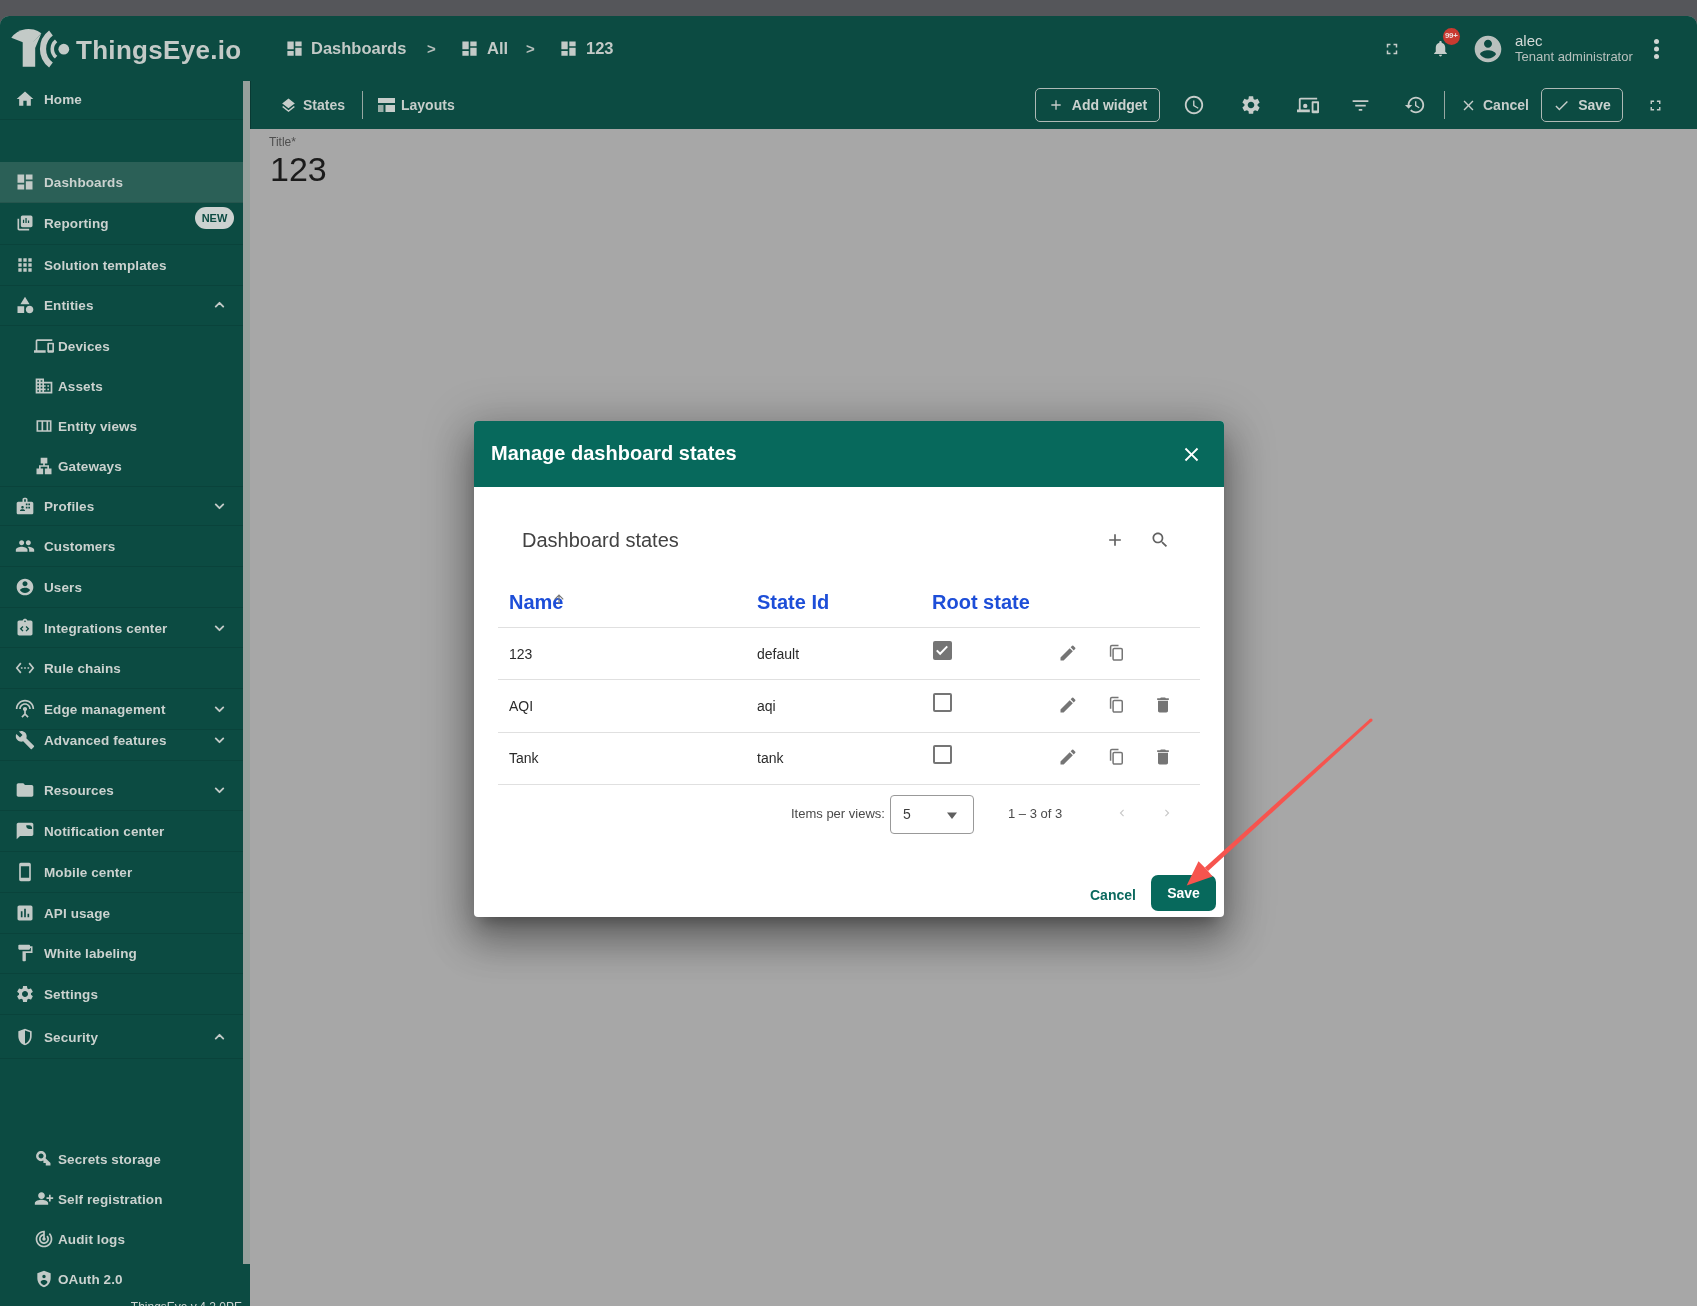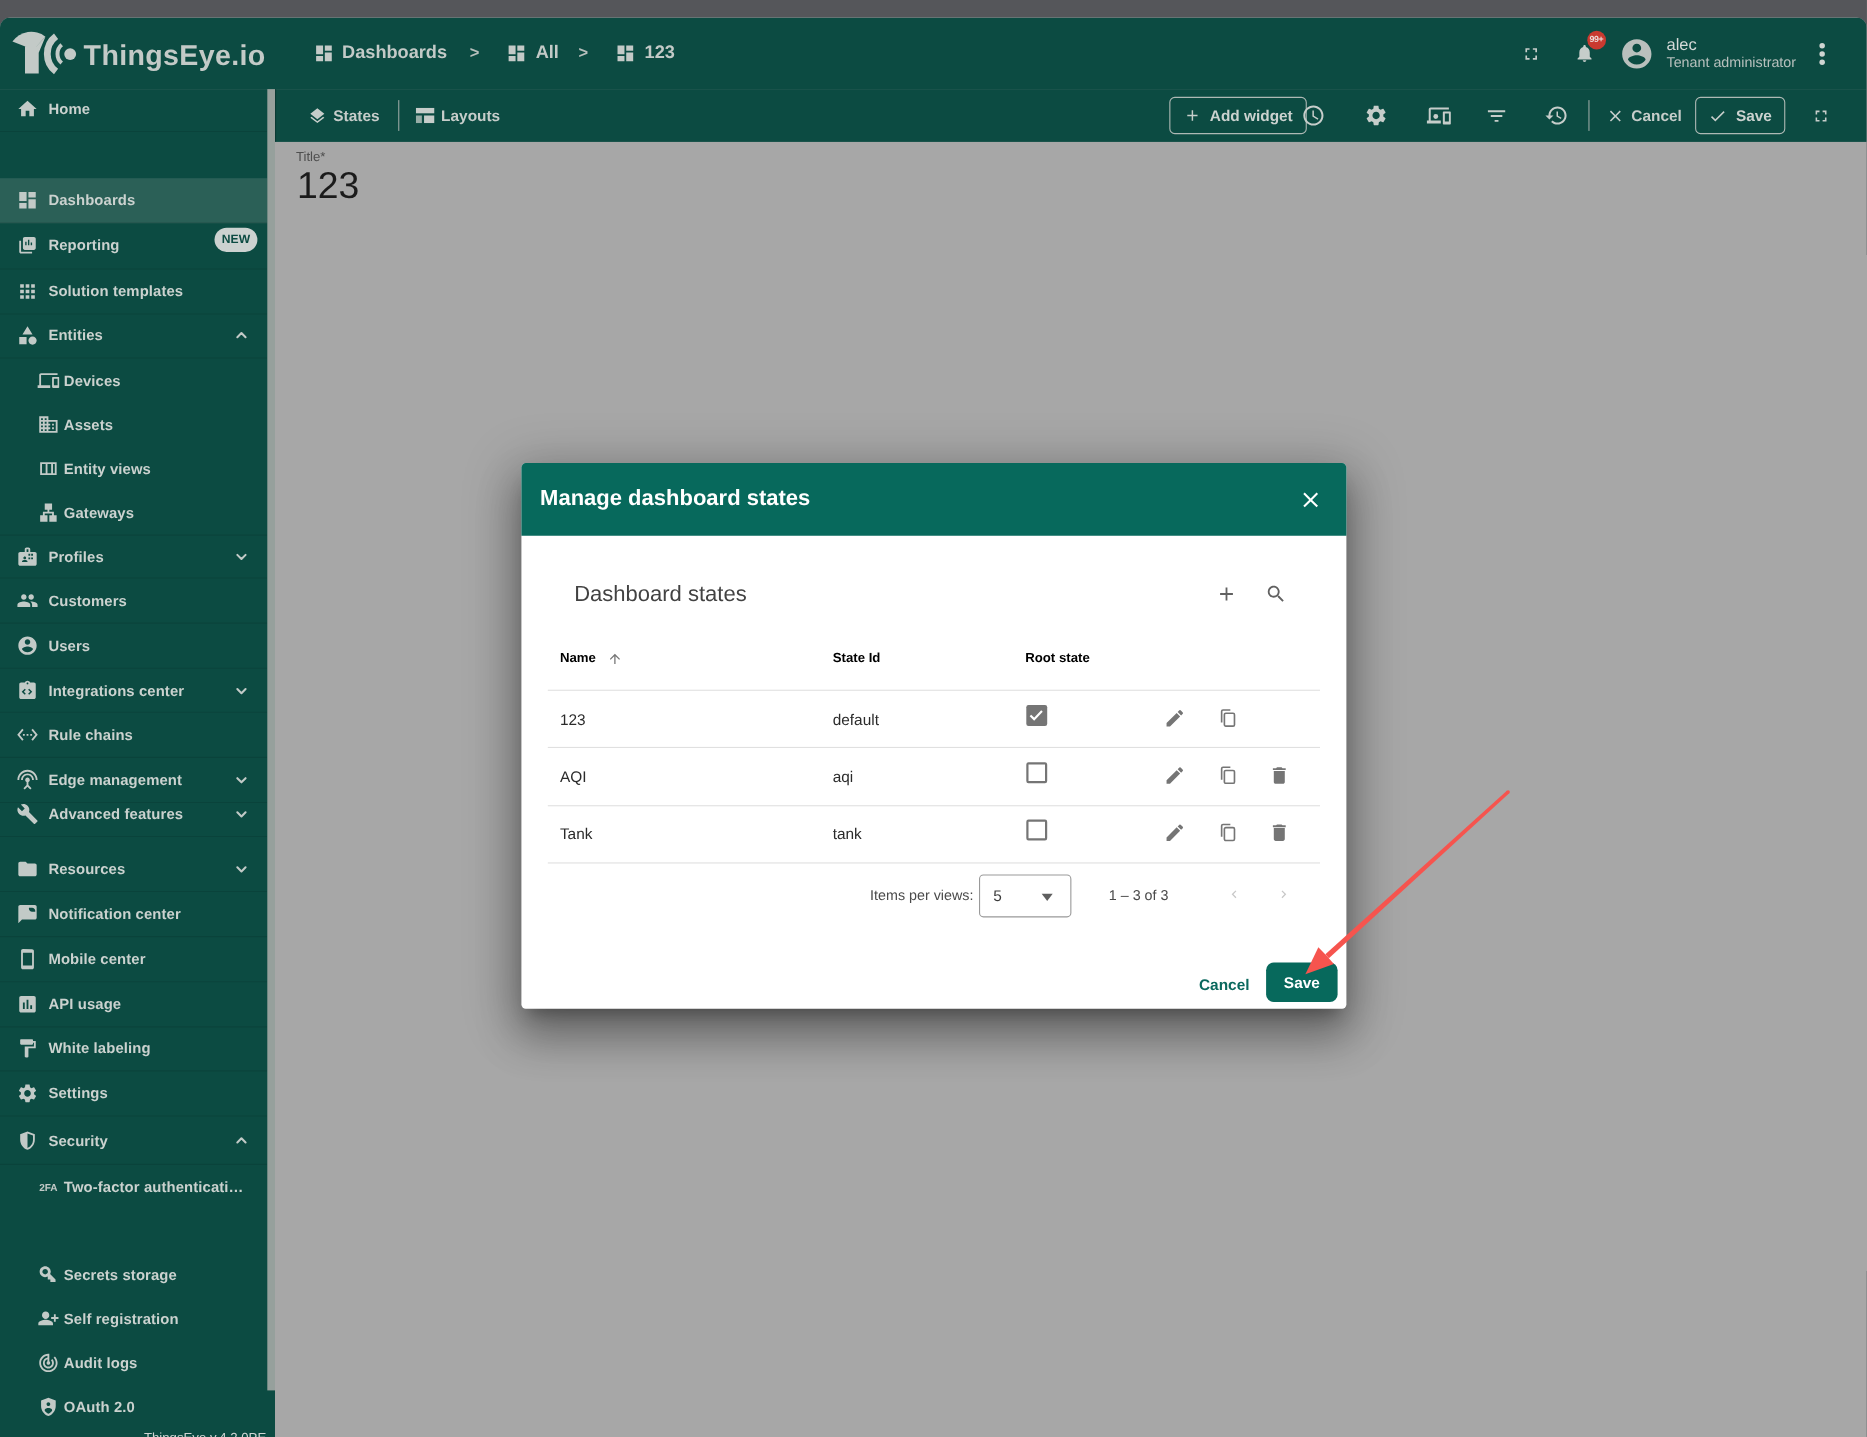--- a/index.html
+++ b/index.html
@@ -52,21 +52,21 @@
   .title-val { position:absolute; left:270px; top:134px; font-size:34px; color:#1B1B1B; }
   
   .dlg { position:absolute; left:474px; top:405px; width:750px; height:496px; background:#fff;
     border-radius:4px; box-shadow:0 11px 15px -7px rgba(0,0,0,.3), 0 24px 38px 3px rgba(0,0,0,.25),
     0 9px 46px 8px rgba(0,0,0,.22); }
   .dlg-h { position:absolute; left:0; top:0; width:750px; height:66px; background:#07695C;
     border-radius:4px 4px 0 0; }
   .dlg-h .t { position:absolute; left:17px; top:21px; color:#fff; font-size:20px; font-weight:bold; }
   .dlg-x { position:absolute; left:706px; top:22px; width:23px; height:23px; }
   .dstates { position:absolute; left:48px; top:108px; font-size:20px; color:#424242; }
-  .thead { position:absolute; font-size:12px; font-weight:bold; color:#000000; top:170px; }
+  .thead { position:absolute; font-size:20px; font-weight:bold; color:#1d4ed8; top:170px; }
   .tdiv { position:absolute; left:24px; width:702px; height:1px; background:#E0E0E0; }
   .cell { position:absolute; font-size:14px; color:#2B2B2B; }
   .cbx { position:absolute; left:459px; width:19px; height:19px; border-radius:2px; }
   .cbx.off { border:2px solid #757575; }
   .cbx.on { background:#757575; }
   .rowic { position:absolute; width:20px; height:20px; }
   .pgl { position:absolute; font-size:13px; color:#4A4A4A; }
   .sel5 { position:absolute; left:416px; top:374px; width:84px; height:39px;
     border:1px solid #999; border-radius:4px; }
   .cancel { position:absolute; left:616px; top:466px; font-size:14px; font-weight:bold; color:#0B695E; }
@@ -277,27 +277,20 @@
       </div>
     <div class="mi line" style="top:934.0px;height:44.0px">
         <svg class="ic" width="20" height="20" viewBox="0 0 24 24" fill="#C2CAC7">
           <path d="M12 2 4 5v6.09c0 5.05 3.41 9.76 8 10.91 4.59-1.15 8-5.86 8-10.91V5l-8-3zm6 9.09c0 4-2.55 7.7-6 8.83V4.14l6 2.25v4.7z"></path>
         </svg>
         <span class="lbl">Security</span>
         <svg class="chev" width="15" height="15" viewBox="0 0 24 24" fill="none" stroke="#C2CAC7" stroke-width="3" stroke-linecap="round" stroke-linejoin="round">
           <path d="M6 14.5 12 8.5l6 6"></path>
         </svg>
       </div>
-    <div class="mi sub" style="top:978.0px;height:40.0px">
-        <svg class="ic" width="20" height="20" viewBox="0 0 24 24">
-          <rect x="2" y="7" width="20" height="10" rx="1.5" fill="none" stroke="#C2CAC7" stroke-width="0"></rect>
-          <text x="12" y="16" text-anchor="middle" font-size="11" font-weight="bold" fill="#C2CAC7" font-family="Liberation Sans">2FA</text>
-        </svg>
-        <span class="lbl">Two-factor authenticati…</span>
-      </div>
     <div class="mi sub" style="top:1058.0px;height:40.0px">
         <svg class="ic" width="20" height="20" viewBox="0 0 24 24" fill="#C2CAC7">
           <path transform="rotate(45 12 12)" d="M21 10h-8.35A5.99 5.99 0 0 0 7 6c-3.31 0-6 2.69-6 6s2.69 6 6 6a5.99 5.99 0 0 0 5.65-4H13l2 2 2-2 2 2 4-4.04L21 10zM7 15c-1.65 0-3-1.35-3-3s1.35-3 3-3 3 1.35 3 3-1.35 3-3 3z"></path>
         </svg>
         <span class="lbl">Secrets storage</span>
       </div>
     <div class="mi sub" style="top:1098.0px;height:40.0px">
         <svg class="ic" width="20" height="20" viewBox="0 0 24 24" fill="#C2CAC7">
           <path d="M13 8c0-2.21-1.79-4-4-4S5 5.79 5 8s1.79 4 4 4 4-1.79 4-4zm-4 5c-2.67 0-8 1.34-8 4v2h16v-2c0-2.66-5.33-4-8-4zm11-3V7h-2v3h-3v2h3v3h2v-3h3v-2h-3z"></path>
         </svg>
@@ -324,21 +317,21 @@
         <path d="M11.99 18.54l-7.37-5.73L3 14.07l9 7 9-7-1.63-1.27-7.38 5.74zM12 16l7.36-5.73L21 9l-9-7-9 7 1.63 1.27L12 16z"></path>
       </svg>
     <div class="tbtxt" style="left:52px;">States</div>
     <div class="tbdiv" style="left:111px;"></div>
     <svg style="position:absolute;left:127px;top:17px;" width="17" height="14" viewBox="0 0 17 14" fill="#C6CDCA">
         <rect x="0" y="0" width="17" height="5"></rect>
         <rect x="0" y="7" width="5.5" height="7" opacity="0.75"></rect>
         <rect x="7.5" y="7" width="9.5" height="7"></rect>
       </svg>
     <div class="tbtxt" style="left:150px;">Layouts</div>
-    <div class="btn-outline" style="left:812px;top:7px;width:125px;height:34px;">
+    <div class="btn-outline" style="left:784px;top:7px;width:125px;height:34px;">
       <svg width="16" height="16" viewBox="0 0 24 24" fill="#C6CDCA">
           <path d="M19 13h-6v6h-2v-6H5v-2h6V5h2v6h6v2z"></path>
         </svg>
       <span>Add widget</span>
     </div>
     <svg style="position:absolute;left:932px;top:13px;" width="22" height="22" viewBox="0 0 24 24" fill="#C6CDCA">
         <path d="M11.99 2C6.47 2 2 6.48 2 12s4.47 10 9.99 10C17.52 22 22 17.52 22 12S17.52 2 11.99 2zM12 20c-4.42 0-8-3.58-8-8s3.58-8 8-8 8 3.58 8 8-3.58 8-8 8zm.5-13H11v6l5.25 3.15.75-1.23-4.5-2.67z"></path>
       </svg>
     <svg style="position:absolute;left:989px;top:13px;" width="22" height="22" viewBox="0 0 24 24" fill="#C6CDCA">
         <path d="M19.14 12.94c.04-.3.06-.61.06-.94 0-.32-.02-.64-.07-.94l2.03-1.58c.18-.14.23-.41.12-.61l-1.92-3.32c-.12-.22-.37-.29-.59-.22l-2.39.96c-.5-.38-1.03-.7-1.62-.94l-.36-2.54c-.04-.24-.24-.41-.48-.41h-3.84c-.24 0-.43.17-.47.41l-.36 2.54c-.59.24-1.13.57-1.62.94l-2.39-.96c-.22-.08-.47 0-.59.22L2.74 8.87c-.12.21-.08.47.12.61l2.03 1.58c-.05.3-.09.63-.09.94s.02.64.07.94l-2.03 1.58c-.18.14-.23.41-.12.61l1.92 3.32c.12.22.37.29.59.22l2.39-.96c.5.38 1.03.7 1.62.94l.36 2.54c.05.24.24.41.48.41h3.84c.24 0 .44-.17.47-.41l.36-2.54c.59-.24 1.13-.56 1.62-.94l2.39.96c.22.08.47 0 .59-.22l1.92-3.32c.12-.22.07-.47-.12-.61l-2.01-1.58zM12 15.6c-1.98 0-3.6-1.62-3.6-3.6s1.62-3.6 3.6-3.6 3.6 1.62 3.6 3.6-1.62 3.6-3.6 3.6z"></path>

